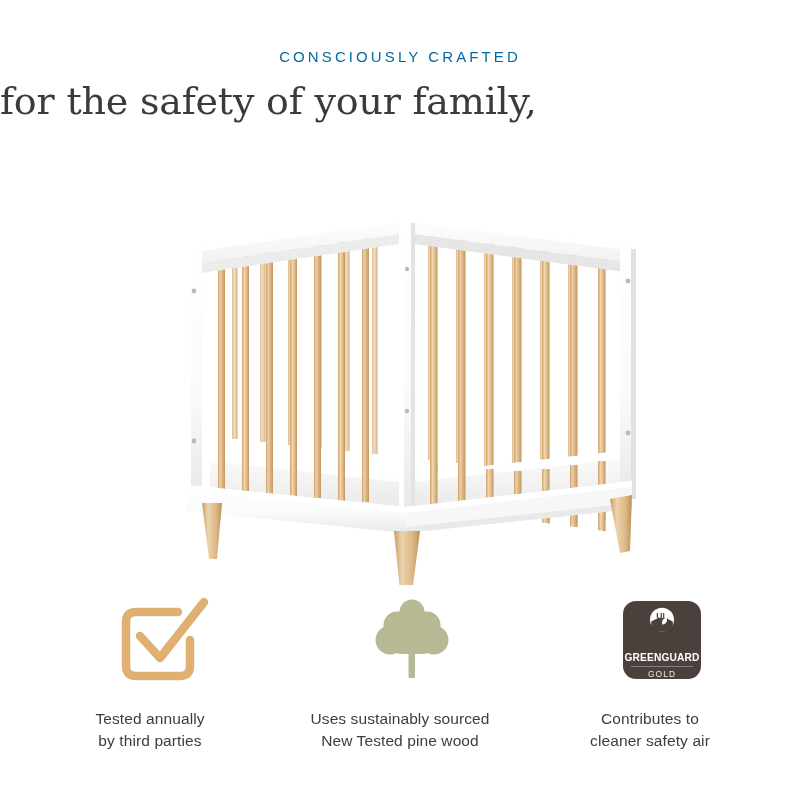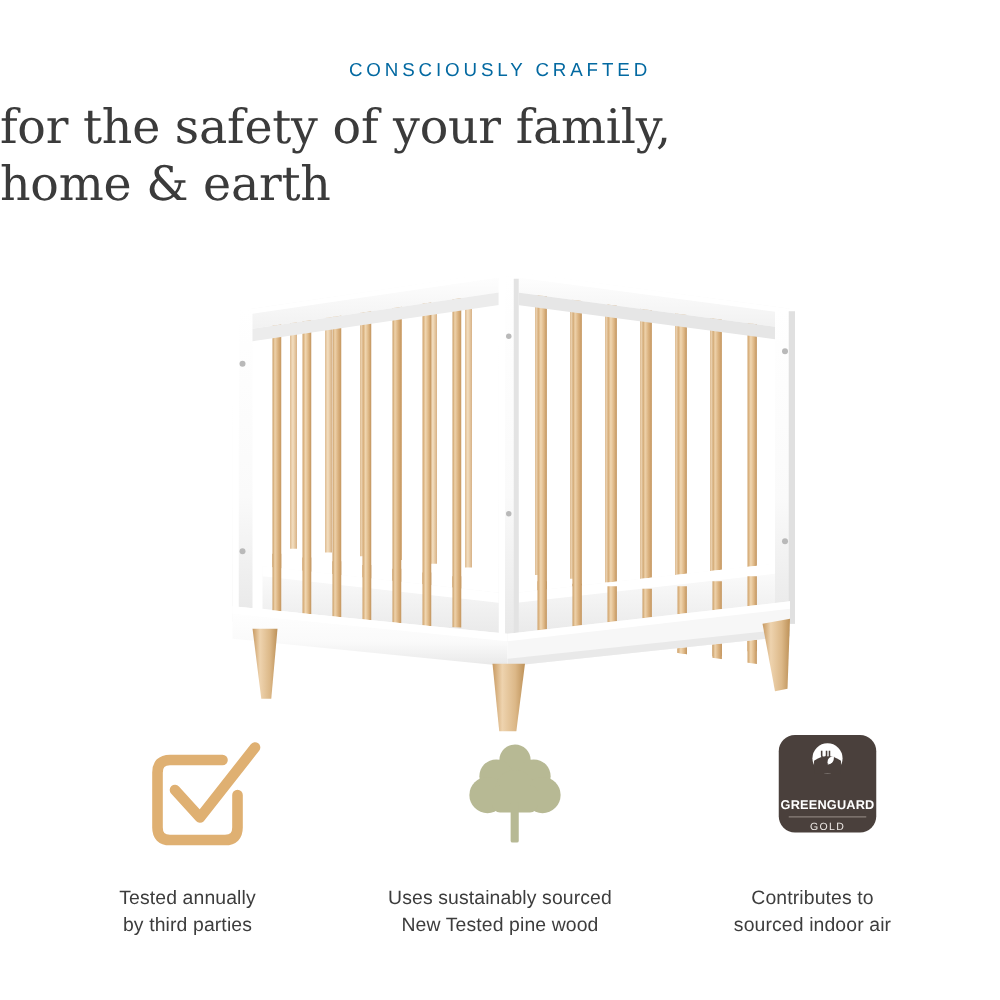--- a/index.html
+++ b/index.html
@@ -69,20 +69,21 @@
   }
   .feature {
     width: 250px;
     display: flex;
     flex-direction: column;
     align-items: center;
   }
   .feature-icon {
     height: 104px;
     display: flex;
+    align-items: center;
     justify-content: center;
     padding-left: 24px;
   }
   .feature-caption {
     margin-top: 16px;
     text-align: center;
     font-family: "Liberation Sans", sans-serif;
     font-size: 15.5px;
     line-height: 22px;
     color: #3d3d3d;
@@ -133,21 +134,20 @@
 </style>
 </head>
 <body>
 
 <div id="page">
 
   <div class="eyebrow">CONSCIOUSLY CRAFTED</div>
 
   <div class="headline">
     <span class="hl-line">for the safety of your family,</span>
-    <span class="hl-line">home &amp; earth</span>
   </div>
 
   <div id="crib-figure">
     <svg width="800" height="400" viewBox="0 0 800 400" xmlns="http://www.w3.org/2000/svg">
       <defs>
         <linearGradient id="woodV" x1="0" y1="0" x2="1" y2="0">
           <stop offset="0%" stop-color="#c99c63"></stop>
           <stop offset="28%" stop-color="#eed2ab"></stop>
           <stop offset="62%" stop-color="#dcb482"></stop>
           <stop offset="100%" stop-color="#c59760"></stop>
@@ -361,19 +361,19 @@
             <path d="M 20 38 L 20 25 Q 20 18 28 17 Q 29 27 20 28 Z" fill="#ffffff"></path>
             <path d="M 20.2 37 L 20.2 26" stroke="#4a403c" stroke-width="0.9" fill="none"></path>
           </svg>
           <div class="gg-name">GREENGUARD</div>
           <div class="gg-rule"></div>
           <div class="gg-gold">GOLD</div>
         </div>
       </div>
       <div class="feature-caption">
         <span class="cap-line">Contributes to</span>
-        <span class="cap-line">sourced indoor air</span>
+        <span class="cap-line">cleaner safety air</span>
       </div>
     </div>
 
   </div>
 
 </div>
 
 </body></html>

